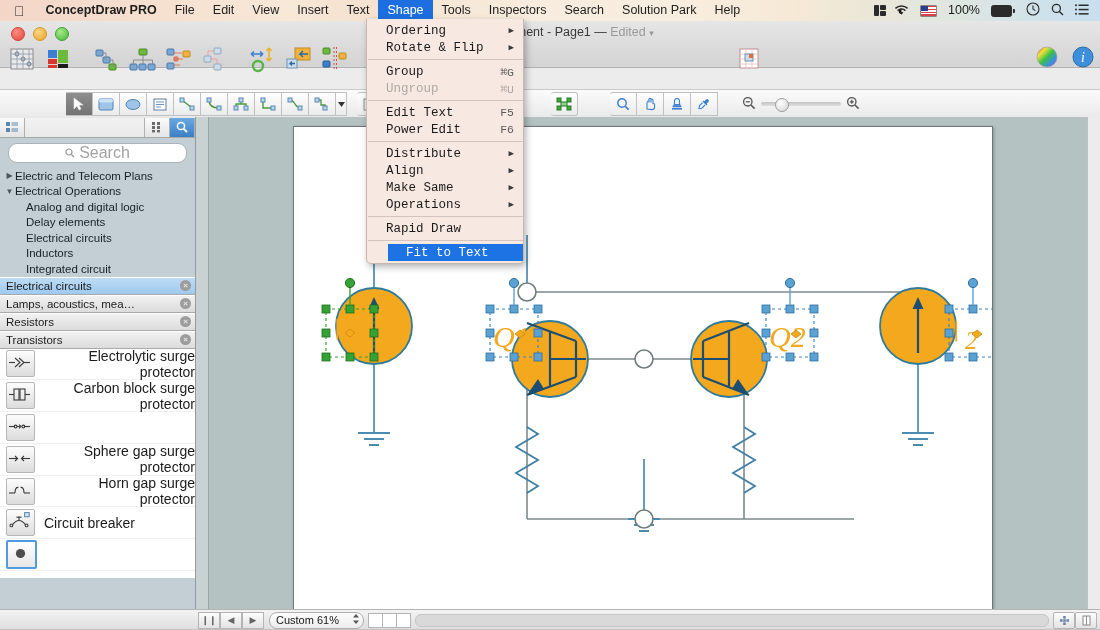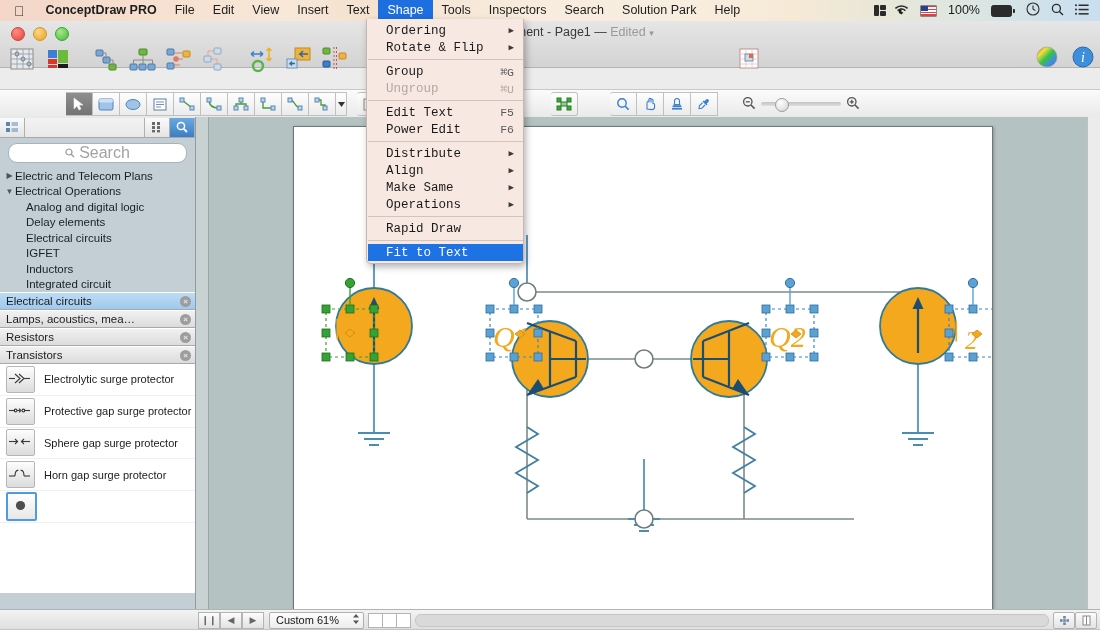--- a/index.html
+++ b/index.html
@@ -127,21 +127,21 @@
   .closeb{width:11px;height:11px;border-radius:50%;background:#9d9d9d;color:#e8e8e8;
     font-size:8px;line-height:11px;text-align:center;font-weight:bold;}
   .shapelist{background:#fff;height:229px;overflow:hidden;}
   .shaperow{height:30.8px;display:flex;align-items:center;gap:9px;padding-left:6px;border-bottom:1px solid #f0f0f0;}
   .shapebox{
     width:27px;height:25px;flex:none;
     background:linear-gradient(to bottom,#fdfdfd,#dcdcdc);
     border:1px solid #b6b6b6;border-radius:2px;position:relative;
   }
   .shaperow.selected .shapebox{border:2px solid #4f9ae0;background:linear-gradient(to bottom,#fff,#e7e7e7);}
-  .shapelbl{font-size:11px;color:#1b1b1b;}
+  .shapelbl{font-size:14px;color:#1b1b1b;text-align:right;}
 
   
   .canvaswrap{
     position:absolute;top:96px;left:196px;width:904px;height:492px;
     background:#b4c2c2;overflow:hidden;
   }
   .vruler{position:absolute;left:0;top:0;width:12px;height:492px;background:#c9d2d2;border-right:1px solid #9aa5a5;}
   .page{
     position:absolute;left:97px;top:9px;width:698px;height:488px;
     background:#fff;border:1px solid #6d7878;
@@ -152,21 +152,21 @@
   
   .botbar{
     position:absolute;top:588px;left:0;width:1100px;height:20px;
     background:linear-gradient(to bottom,#f3f3f3,#dedede);
     border-top:1px solid #b3b3b3;display:flex;align-items:center;
   }
   .bbtn{width:20px;height:15px;display:flex;align-items:center;justify-content:center;
     background:linear-gradient(to bottom,#fcfcfc,#e3e3e3);border:1px solid #b4b4b4;font-size:9px;color:#666;}
   .zoomsel{
     height:15px;min-width:84px;padding:0 3px 0 6px;
-    background:linear-gradient(to bottom,#fdfdfd,#ececec);border:1px solid #b0b0b0;border-radius:2px;
+    background:linear-gradient(to bottom,#fdfdfd,#ececec);border:1px solid #b0b0b0;border-radius:8px;
     display:flex;align-items:center;justify-content:space-between;font-size:11px;color:#161616;
   }
   .pagebtns{display:flex;gap:1px;background:#b4b4b4;border:1px solid #b4b4b4;}
   .pagebtns i{display:block;width:13px;height:13px;background:#fff;}
   .hscroll{flex:1;height:11px;border-radius:6px;background:#d9d9d9;margin:0 4px;border:1px solid #c6c6c6;}
   .statusbar{
     position:absolute;top:608px;left:0;width:1100px;height:22px;
     background:linear-gradient(to bottom,#f1f1f1,#e0e0e0);border-top:1px solid #c4c4c4;
     font-size:11.5px;color:#1b1b1b;
   }
@@ -178,21 +178,21 @@
     box-shadow:2px 3px 7px rgba(0,0,0,.30);
     z-index:90;padding:3px 0 2px 1px;
     border-radius:0 0 5px 5px;
     font-family:Liberation Mono, monospace;
   }
   .dd-item{
     height:17px;display:flex;align-items:center;
     padding:0 9px 0 18px;font-size:12.5px;color:#1a1a1a;position:relative;
   }
   .dd-item.disabled{color:#b0a8a4;}
-  .dd-item.hl{background:#1d72e4;color:#fff;}
+  .dd-item.hl{background:#1d72e4;color:#fff;margin-left:20px;}
   .dd-item .key{margin-left:auto;font-size:11.5px;color:#5a5a5a;}
   .dd-item.disabled .key{color:#b0a8a4;}
   .dd-item .arrow{margin-left:auto;font-size:9px;color:#3a3a3a;}
   .dd-sep{height:1px;background:#d2c4be;margin:3px 0;}
 </style>
 </head>
 <body>
 
 <div class="app">
 
@@ -640,23 +640,20 @@
         <div class="trow child">
             <span>Analog and digital logic</span>
           </div>
         <div class="trow child">
             <span>Delay elements</span>
           </div>
         <div class="trow child">
             <span>Electrical circuits</span>
           </div>
         <div class="trow child">
-            <span>IGFET</span>
-          </div>
-        <div class="trow child">
             <span>Inductors</span>
           </div>
         <div class="trow child">
             <span>Integrated circuit</span>
           </div>
       </div>
 
       <div class="libtabs">
         <div class="libtab active">
           <span>Electrical circuits</span>
@@ -687,29 +684,41 @@
                   <path d="M12 7 L17 11.5 L12 16"></path>
                 </g>
               </svg>
           </span>
           <span class="shapelbl">Electrolytic surge protector</span>
         </div>
         <div class="shaperow">
           <span class="shapebox">
             <svg width="25" height="23" viewBox="0 0 25 23">
                 <g stroke="#3a3a3a" fill="none" stroke-width="1.1">
+              <line x1="2" y1="11.5" x2="7" y2="11.5"></line>
+                  <line x1="18" y1="11.5" x2="23" y2="11.5"></line>
+              <rect x="7" y="6" width="5" height="11"></rect>
+                  <rect x="13" y="6" width="5" height="11"></rect>
+                </g>
+              </svg>
+          </span>
+          <span class="shapelbl">Carbon block surge protector</span>
+        </div>
+        <div class="shaperow">
+          <span class="shapebox">
+            <svg width="25" height="23" viewBox="0 0 25 23">
+                <g stroke="#3a3a3a" fill="none" stroke-width="1.1">
               <line x1="2" y1="11.5" x2="8" y2="11.5"></line>
                   <line x1="17" y1="11.5" x2="23" y2="11.5"></line>
               <circle cx="8.6" cy="11.5" r="1.4"></circle>
                   <circle cx="16.4" cy="11.5" r="1.4"></circle>
               <path d="M10 11.5 L13 11.5 M12 9.6 L14 11.5 L12 13.4"></path>
                 </g>
               </svg>
           </span>
-          <span class="shapelbl">Protective gap surge protector</span>
         </div>
         <div class="shaperow">
           <span class="shapebox">
             <svg width="25" height="23" viewBox="0 0 25 23">
                 <g stroke="#3a3a3a" fill="none" stroke-width="1.1">
               <line x1="2" y1="11.5" x2="10" y2="11.5"></line>
                   <line x1="15" y1="11.5" x2="23" y2="11.5"></line>
               <path d="M8 9 L10.6 11.5 L8 14"></path>
                   <path d="M17 9 L14.4 11.5 L17 14"></path>
                 </g>
@@ -722,20 +731,35 @@
             <svg width="25" height="23" viewBox="0 0 25 23">
                 <g stroke="#3a3a3a" fill="none" stroke-width="1.1">
               <line x1="2" y1="14" x2="8" y2="14"></line>
                   <line x1="17" y1="14" x2="23" y2="14"></line>
               <path d="M8 14 Q8 8 11.4 8.4"></path>
                   <path d="M17 14 Q17 8 13.6 8.4"></path>
                 </g>
               </svg>
           </span>
           <span class="shapelbl">Horn gap surge protector</span>
+        </div>
+        <div class="shaperow">
+          <span class="shapebox">
+            <svg width="25" height="23" viewBox="0 0 25 23">
+                <g stroke="#3a3a3a" fill="none" stroke-width="1.1">
+              <circle cx="4.4" cy="15.4" r="1.4"></circle>
+                  <circle cx="19.6" cy="15.4" r="1.4"></circle>
+              <path d="M5.6 14.6 Q12 6.4 18.4 14.6"></path>
+              <line x1="12" y1="6.4" x2="12" y2="10"></line>
+                  <line x1="9.4" y1="7.2" x2="14.6" y2="7.2"></line>
+                </g>
+              <rect x="17.6" y="2.6" width="4.6" height="4.2" fill="#cfe0f0" stroke="#5a86b0"></rect>
+              </svg>
+          </span>
+          <span class="shapelbl">Circuit breaker</span>
         </div>
         <div class="shaperow selected">
           <span class="shapebox">
             <svg width="25" height="23" viewBox="0 0 25 23">
                 <circle cx="12.5" cy="11.5" r="4.6" fill="#4d4d4d"></circle>
               </svg>
           </span>
 
         </div>
       </div>

